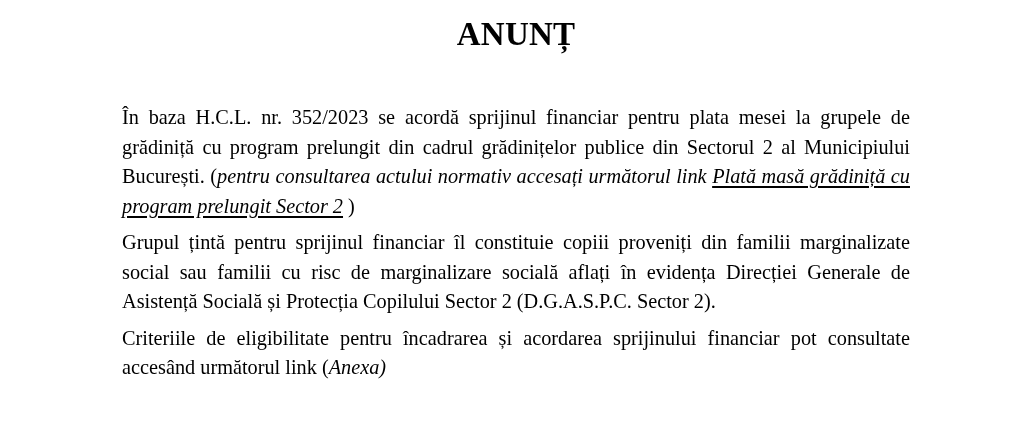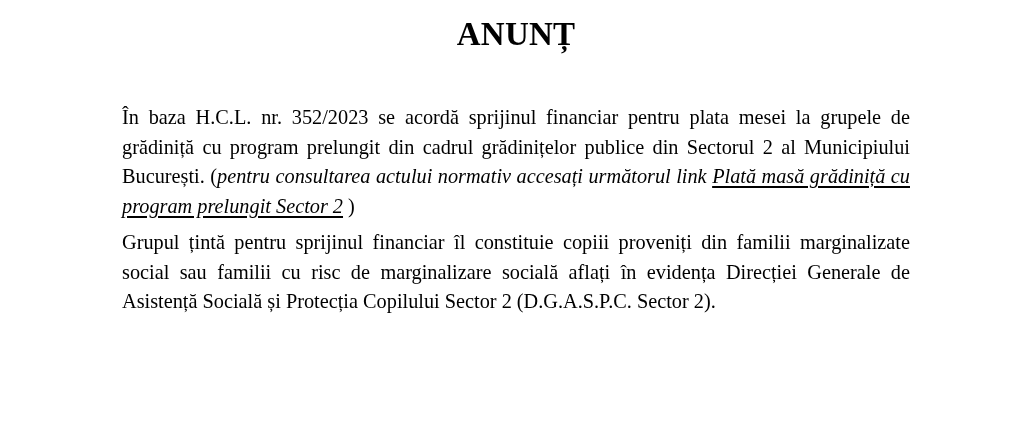--- a/index.html
+++ b/index.html
@@ -57,13 +57,14 @@
 </head>
 <body>
 
 <h1 class="title">ANUNȚ</h1>
 
 <div class="content">
   <p class="para"><span>În baza H.C.L. nr. 352/2023 se acordă sprijinul financiar pentru plata mesei la grupele de grădiniță cu program prelungit din cadrul grădinițelor publice din Sectorul 2 al Municipiului București. (</span><span class="italic">pentru consultarea actului normativ accesați următorul link</span><span> </span><a class="link">Plată masă grădiniță cu program prelungit Sector 2</a><span> )</span></p>
 
   <p class="para">Grupul țintă pentru sprijinul financiar îl constituie copiii proveniți din familii marginalizate social sau familii cu risc de marginalizare socială aflați în evidența Direcției Generale de Asistență Socială și Protecția Copilului Sector 2 (D.G.A.S.P.C. Sector 2).</p>
 
+  <p class="para"><span>Criteriile de eligibilitate pentru încadrarea și acordarea sprijinului financiar pot consultate accesând următorul link (</span><a class="anexa-link">Anexa)</a></p>
 </div>
 
 </body></html>

